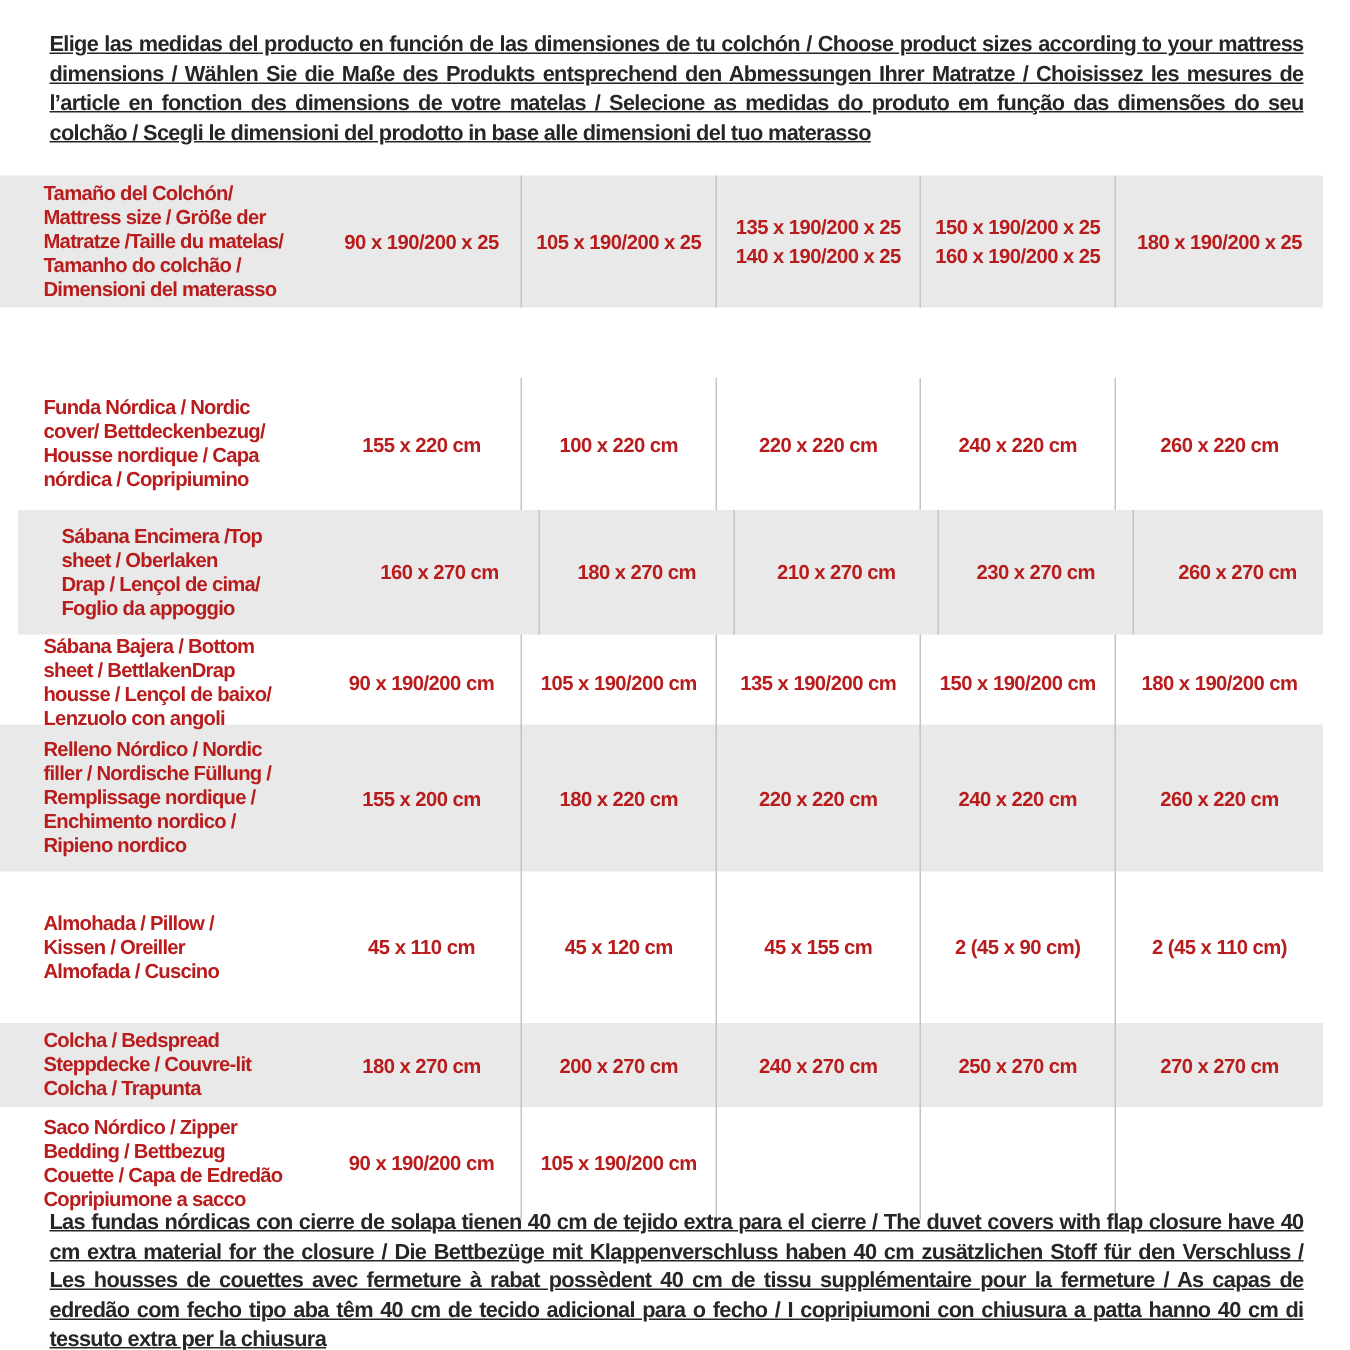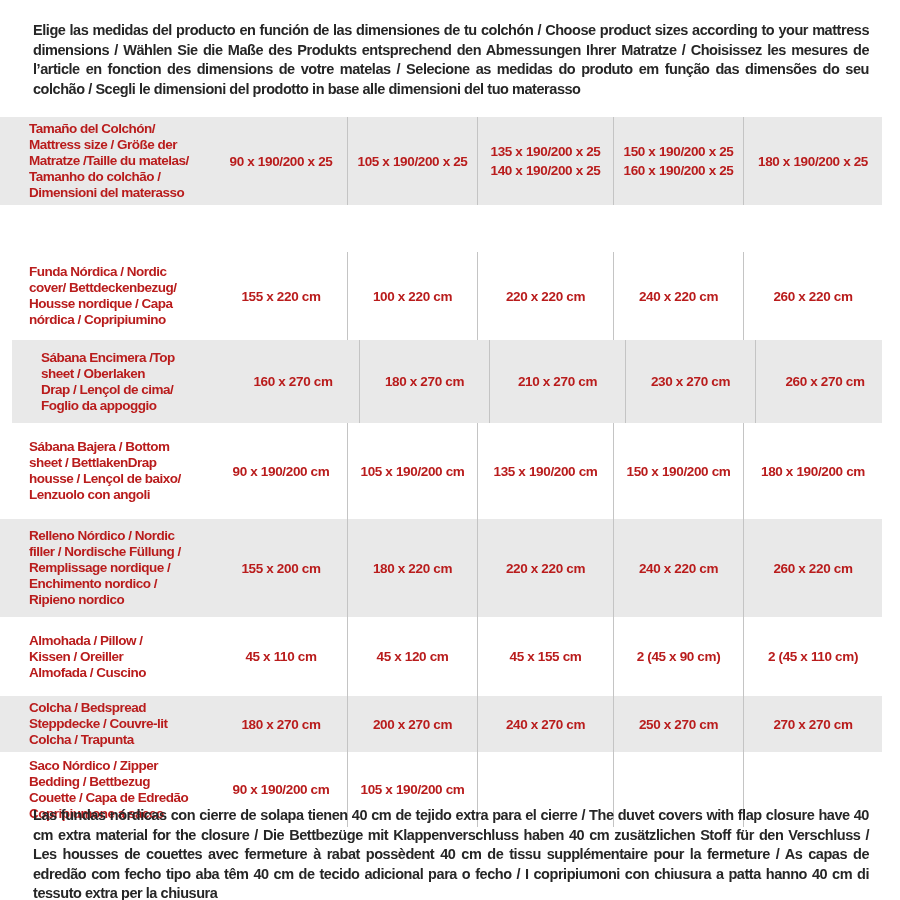--- a/index.html
+++ b/index.html
@@ -22,41 +22,42 @@
   .para {
     position: absolute;
     left: 33px;
     width: 836px;
     font-size: 14.5px;
     line-height: 19.5px;
     font-weight: bold;
     letter-spacing: -0.45px;
     text-align: justify;
     color: #262626;
+    text-decoration: underline;
   }
   .intro { top: 21px; }
   .footer-note { top: 806px; }
 
   .size-table {
     position: absolute;
     left: 0;
     top: 117px;
     width: 882px;
   }
   .row {
     display: grid;
     grid-template-columns: 215px 132px 130px 136px 130px 139px;
   }
   .row.stripe { background: #e9e9e9; }
   .r0 { height: 88px; }
   .r1 { height: 88px; margin-top: 47px; }
   .r2 { height: 83px; margin-left: 12px; }
-  .r3 { height: 96px; }
+  .r3 { height: 60px; }
   .r4 { height: 98px; }
-  .r5 { height: 79px; }
+  .r5 { height: 101px; }
   .r6 { height: 56px; }
   .r7 { height: 75px; }
 
   .cell {
     display: flex;
     align-items: center;
     white-space: pre-line;
     font-weight: bold;
     color: #b91c1c;
   }

